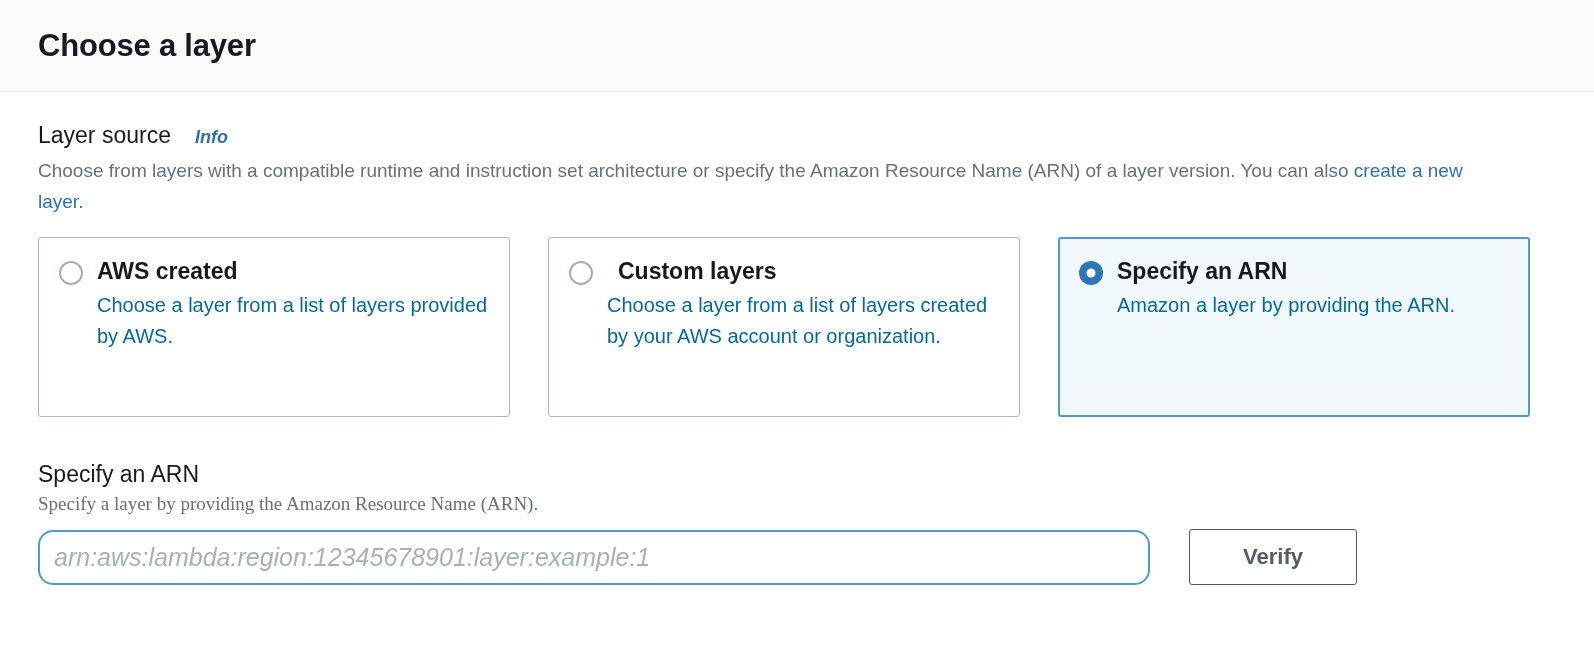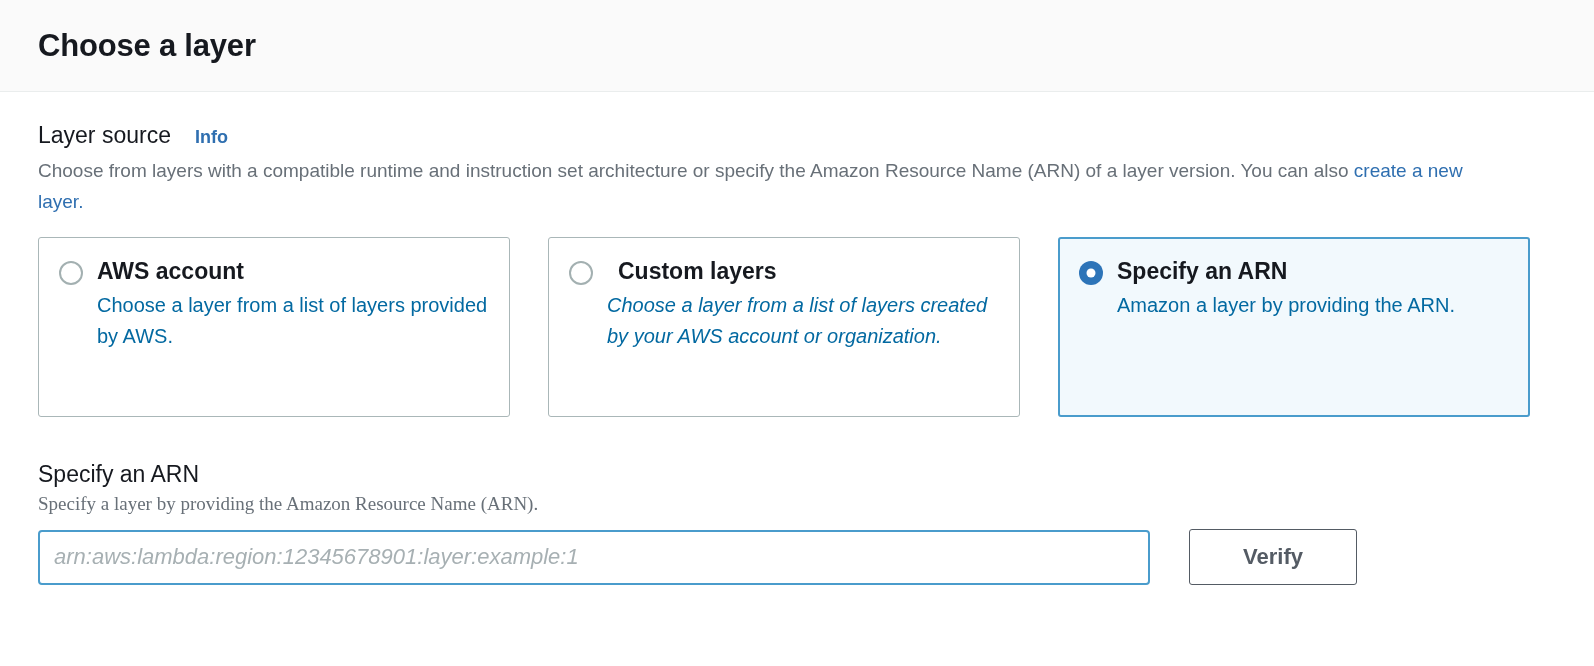--- a/index.html
+++ b/index.html
@@ -48,20 +48,21 @@
     font-size: 23px;
     font-weight: normal;
     color: #16191f;
   }
   .info-link {
     font-size: 18px;
     font-weight: bold;
     color: #2f6fb0;
     text-decoration: none;
     cursor: pointer;
+    font-style: italic;
   }
 
   .field-desc {
     font-size: 19px;
     line-height: 31px;
     color: #687078;
     max-width: 1440px;
     margin: 0 0 20px 0;
   }
   .inline-link {
@@ -149,24 +150,24 @@
 
   .input-row {
     display: flex;
     align-items: center;
     gap: 39px;
   }
   .arn-input {
     width: 1112px;
     height: 55px;
     border: 2px solid #4a9ccc;
-    border-radius: 4px;
+    border-radius: 15px;
     padding: 0 14px;
     font-family: "Liberation Sans", sans-serif;
-    font-size: 22px;
+    font-size: 25px;
     color: #16191f;
     background: #ffffff;
     outline: none;
   }
   .arn-input::placeholder {
     color: #a7b0b3;
     font-style: italic;
     opacity: 1;
   }
 
@@ -199,30 +200,30 @@
 
   <p class="field-desc">
     <span>Choose from layers with a compatible runtime and instruction set architecture or specify the Amazon Resource Name (ARN) of a layer version. You can also </span><a class="inline-link">create a new layer.</a>
   </p>
 
   <div class="tiles">
 
     <div class="tile">
       <span class="radio"></span>
       <span class="tile-text">
-        <span class="tile-title" style="display: block;">AWS account</span>
+        <span class="tile-title" style="display: block;">AWS created</span>
         <span class="tile-desc" style="display: block;">Choose a layer from a list of layers provided by AWS.</span>
       </span>
     </div>
 
     <div class="tile">
       <span class="radio"></span>
       <span class="tile-text">
         <span class="tile-title" style="display: block; margin-left: 11px;">Custom layers</span>
-        <span class="tile-desc" style="display: block; font-style: italic;">Choose a layer from a list of layers created by your AWS account or organization.</span>
+        <span class="tile-desc" style="display: block;">Choose a layer from a list of layers created by your AWS account or organization.</span>
       </span>
     </div>
 
     <div class="tile selected">
       <span class="radio checked"></span>
       <span class="tile-text">
         <span class="tile-title" style="display: block;">Specify an ARN</span>
         <span class="tile-desc" style="display: block;">Amazon a layer by providing the ARN.</span>
       </span>
     </div>

